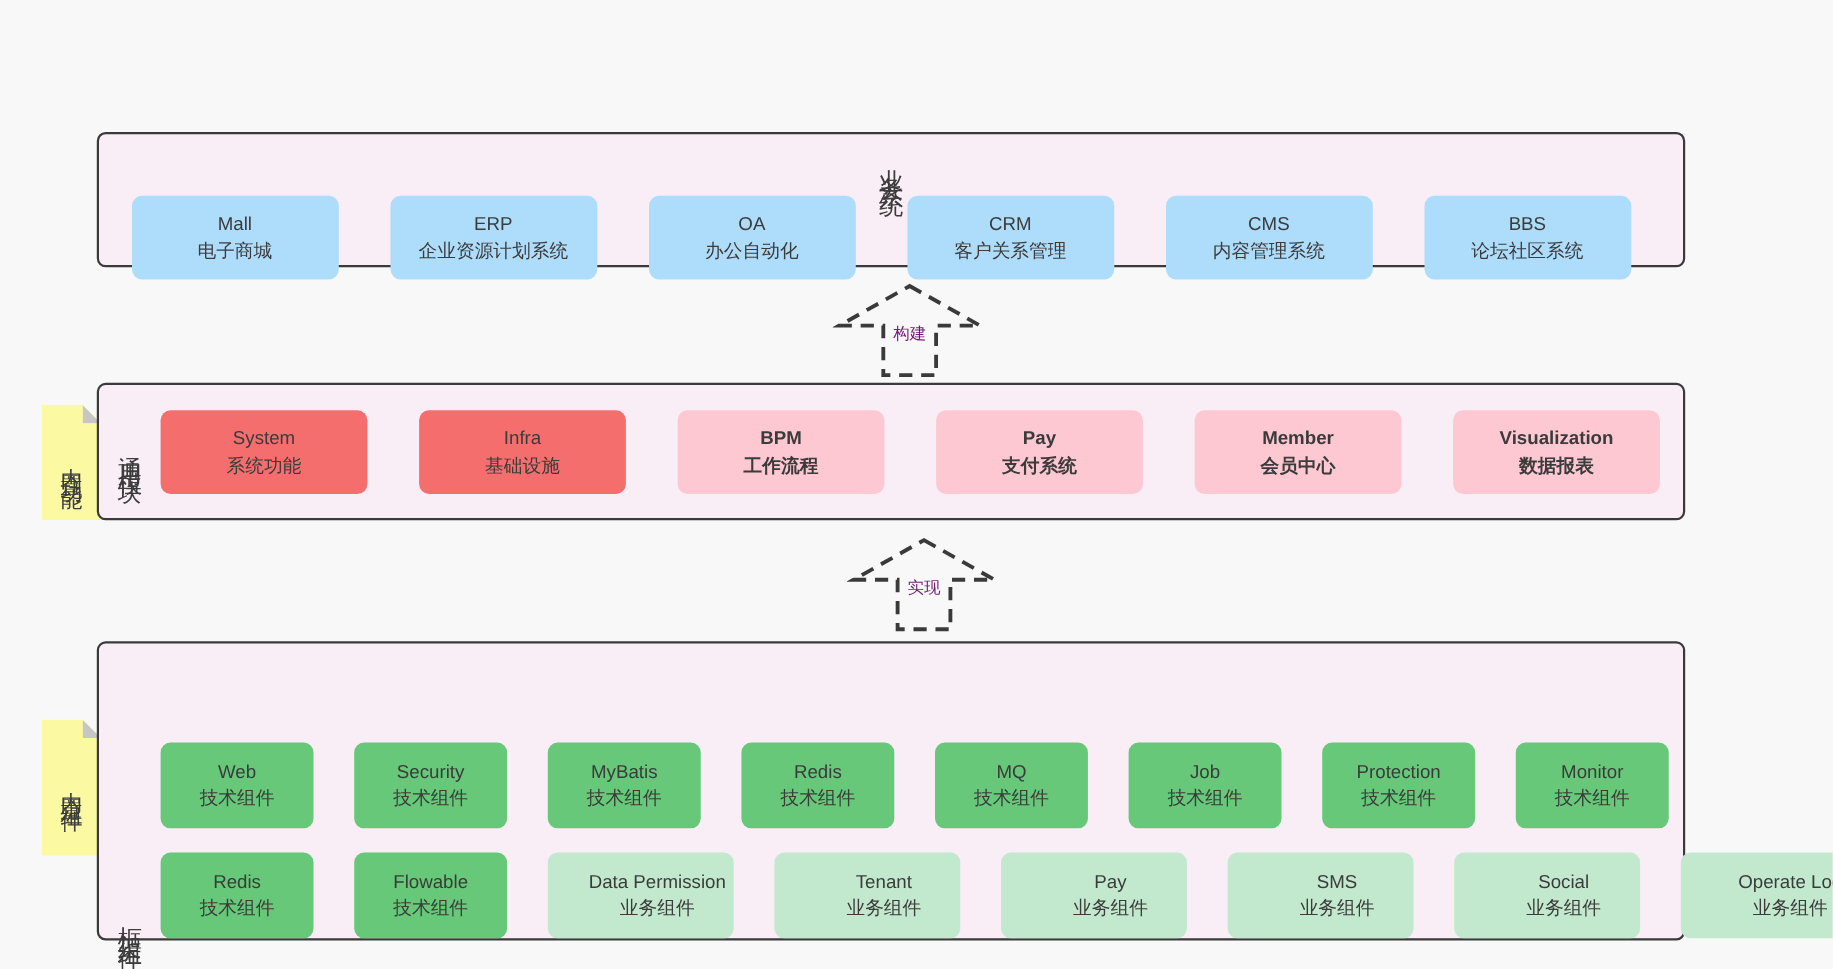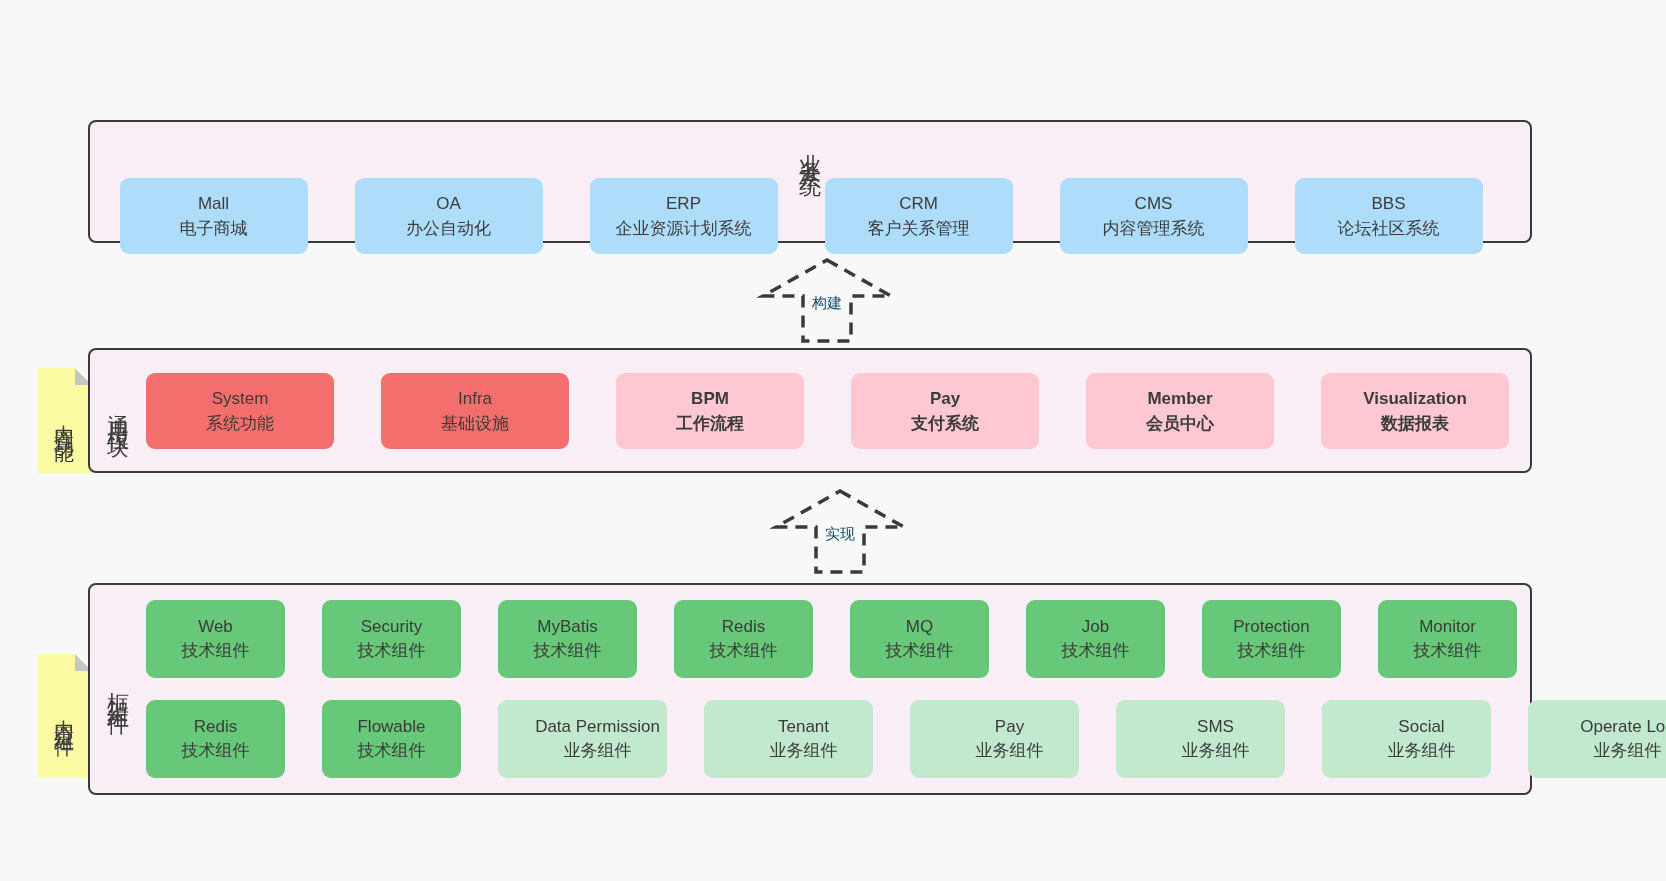--- a/index.html
+++ b/index.html
@@ -88,21 +88,21 @@
     height:88px;
     z-index:0;
   }
   .up-arrow svg{display:block;width:100%;height:100%;}
   .arrow-label{
     position:absolute;
     left:50%;
     top:42%;
     transform:translateX(-50%);
     font-size:15px;
-    color:#0c4a6e;
+    color:#701a75;
     background:#f8f8f8;
     padding:1px 3px;
     white-space:nowrap;
   }
 
   
   .sticky{
     position:absolute;
     width:54px;
     background:#fbf9a2;
@@ -143,26 +143,26 @@
   </div>
 
   <div class="band" style="left:88px;top:120px;width:1444px;height:123px;flex-direction:column;">
     <div class="band-label">业务系统</div>
     <div class="boxes">
       <div class="box blue">
         <span>Mall</span>
         <span>电子商城</span>
       </div>
       <div class="box blue">
+        <span>ERP</span>
+        <span>企业资源计划系统</span>
+      </div>
+      <div class="box blue">
         <span>OA</span>
         <span>办公自动化</span>
-      </div>
-      <div class="box blue">
-        <span>ERP</span>
-        <span>企业资源计划系统</span>
       </div>
       <div class="box blue">
         <span>CRM</span>
         <span>客户关系管理</span>
       </div>
       <div class="box blue">
         <span>CMS</span>
         <span>内容管理系统</span>
       </div>
       <div class="box blue">
@@ -209,21 +209,21 @@
     </div>
   </div>
 
   <div class="up-arrow" style="left:770px;top:487px;">
     <svg viewBox="0 0 140 88">
       <polygon points="70,4 134,40 94,40 94,85 46,85 46,40 6,40" fill="none" stroke="#3a3a3a" stroke-width="3.5" stroke-dasharray="12 8" stroke-linejoin="miter"></polygon>
     </svg>
     <span class="arrow-label">实现</span>
   </div>
 
-  <div class="band" style="left:88px;top:583px;width:1444px;height:212px;">
+  <div class="band" style="left:88px;top:583px;width:1444px;height:272px;align-items:flex-end;">
     <div class="band-label">框架组件</div>
     <div class="grid">
       <div class="grid-row">
         <div class="box gdark">
           <span>Web</span>
           <span>技术组件</span>
         </div>
         <div class="box gdark">
           <span>Security</span>
           <span>技术组件</span>

